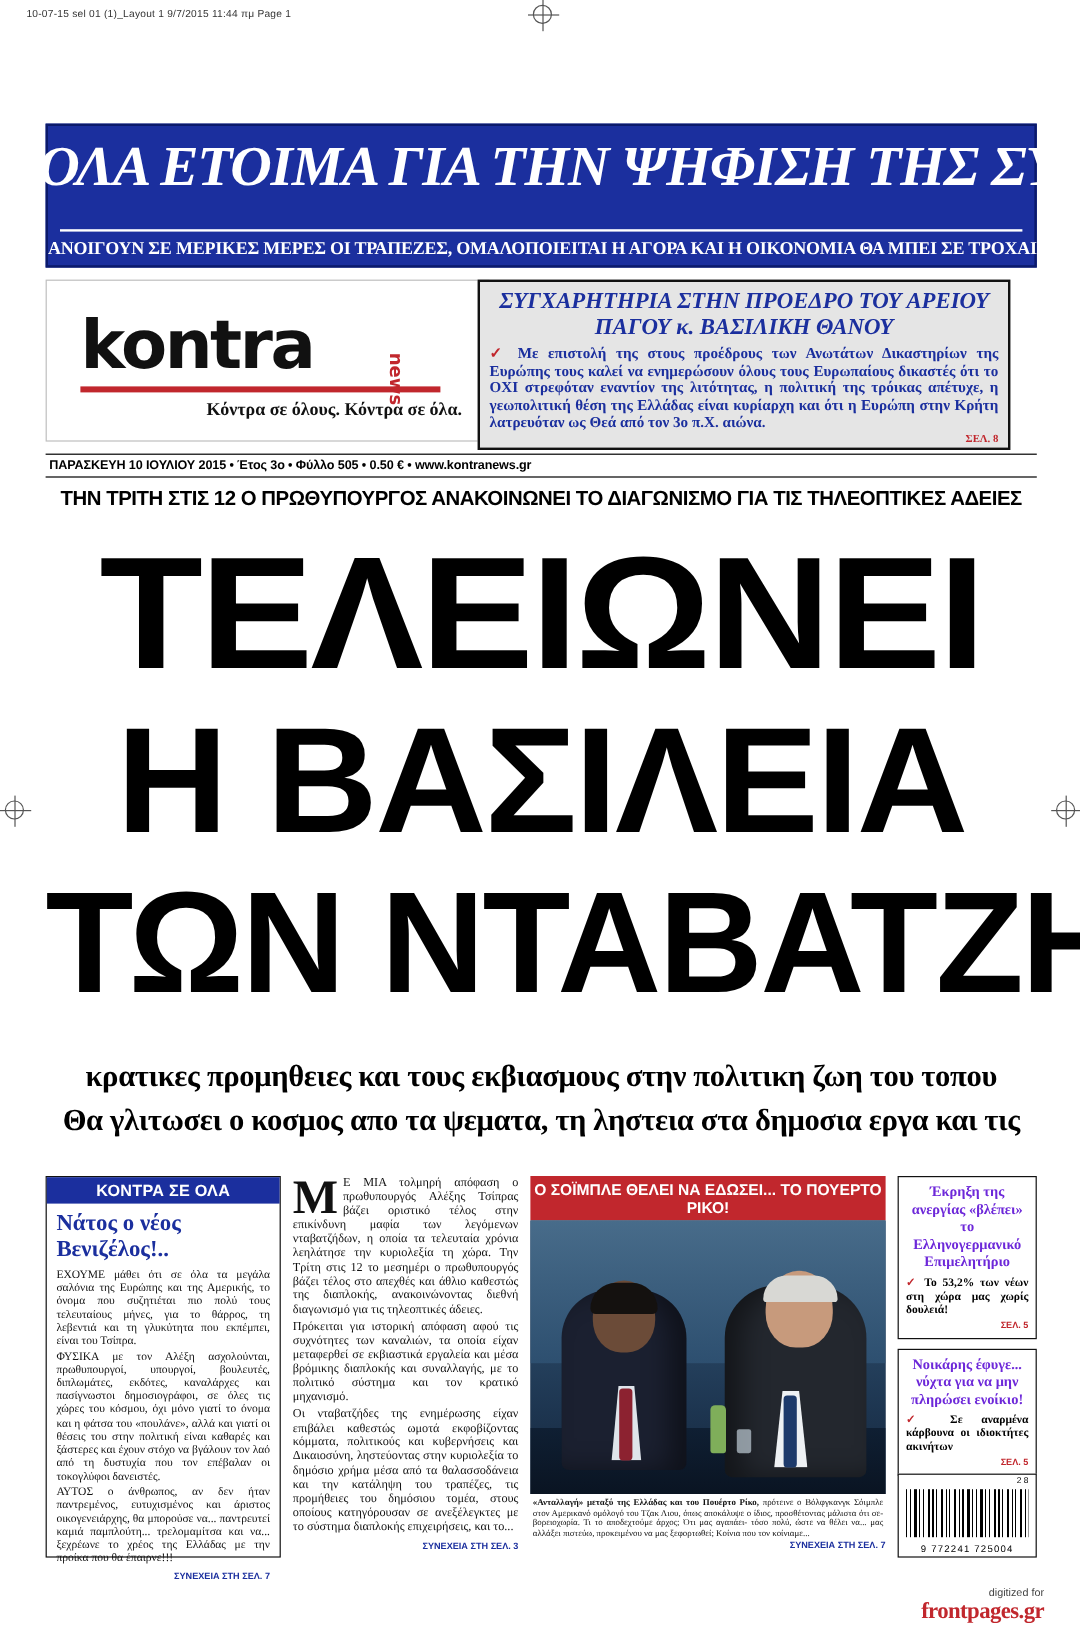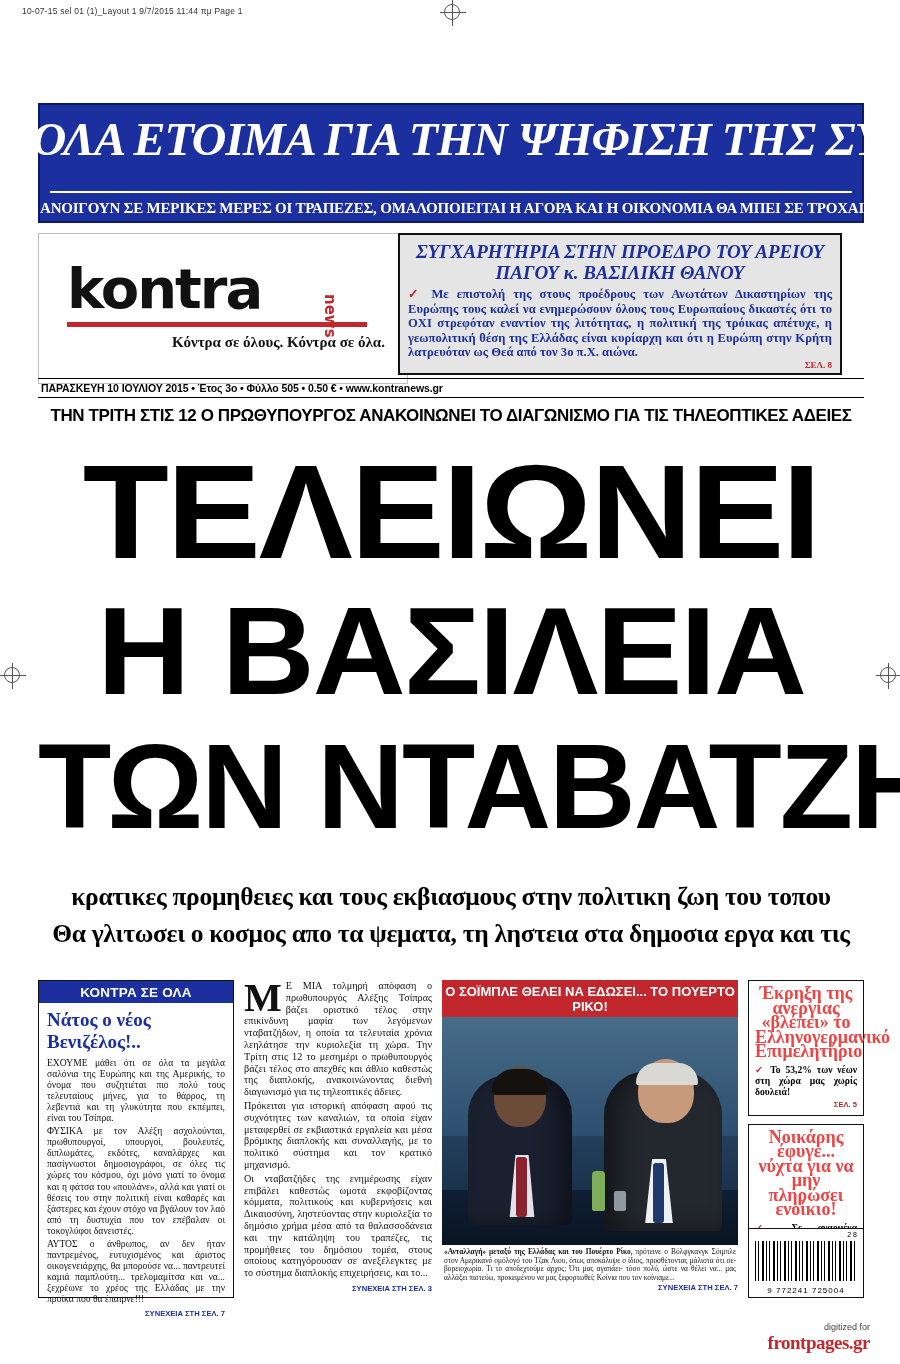--- a/index.html
+++ b/index.html
@@ -58,21 +58,21 @@
     font-size:15px; line-height:26px;
     white-space:nowrap;
     letter-spacing:-0.2px;
   }
 
   
   .masthead{
     position:absolute; left:38px; top:233px; width:826px; height:135px;
   }
   .logo-box{
-    position:absolute; left:0; top:0; width:370px; height:151px;
+    position:absolute; left:0; top:0; width:370px; height:135px;
     border:1px solid #bfbfbf; background:#fff;
   }
   .logo-word{
     position:absolute; left:28px; top:22px;
     font-family:"DejaVu Sans", sans-serif;
     font-weight:bold; font-size:56px; letter-spacing:-2px; color:#111;
   }
   .logo-news{
     position:absolute; left:300px; top:60px;
     font-family:"DejaVu Sans", sans-serif;
@@ -288,22 +288,22 @@
     text-align:right; font-size:7.6px; font-weight:bold; color:#1b2f9e;
     font-family:"Liberation Sans", sans-serif; padding-top:1px;
   }
 
   
   .c4{ left:710px; width:116px; }
   .box4{
     border:1px solid #111; padding:5px 6px 6px; margin-bottom:8px;
   }
   .box4 .t{
-    color:#ef4444; font-family:"Liberation Serif", serif; font-weight:bold;
-    font-size:18px; line-height:14.5px; text-align:center;
+    color:#6d28d9; font-family:"Liberation Serif", serif; font-weight:bold;
+    font-size:12px; line-height:14.5px; text-align:center;
   }
   .box4 .s{
     font-family:"Liberation Serif", serif; font-weight:bold;
     font-size:9.6px; line-height:11px; margin-top:5px; text-align:justify;
   }
   .box4 .tick{ color:#c1272d; }
   .box4 .ref{
     text-align:right; color:#c1272d; font-weight:bold; font-size:7.6px;
     font-family:"Liberation Sans", sans-serif; margin-top:3px;
   }

